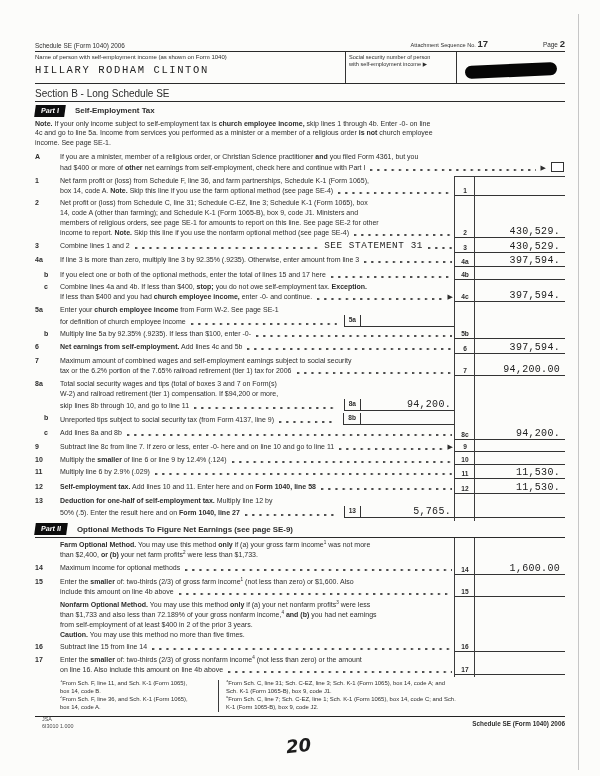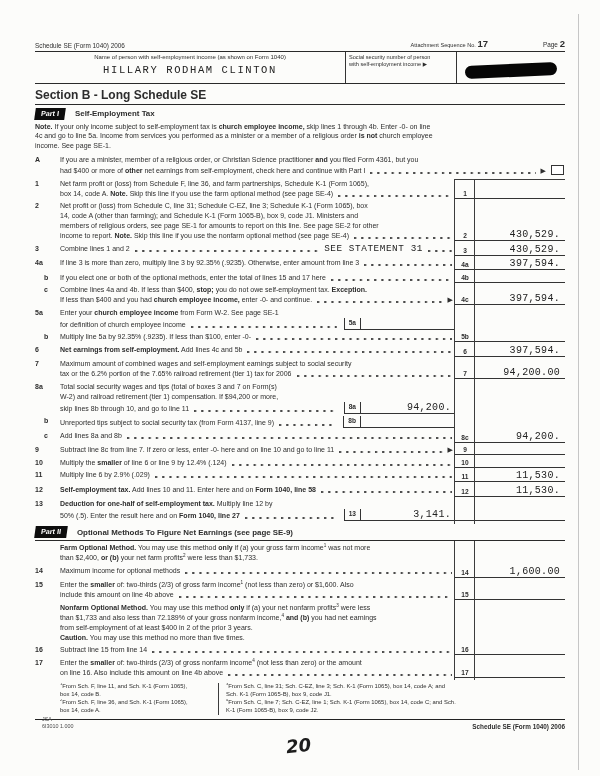--- a/index.html
+++ b/index.html
@@ -10,28 +10,28 @@
   
   .toprow{display:flex;align-items:flex-end;border-bottom:1.4px solid #2a2a2a;padding-bottom:2px;}
   .formid{font-size:6.4px;}
   .attach{margin-left:auto;font-size:5.6px;}
   .attach b{font-size:9.5px;font-weight:bold;}
   .pagelbl{margin-left:55px;font-size:6.4px;align-self:flex-start;}
   .pagelbl b{font-size:9.5px;}
 
   
   .namerow{display:flex;border-bottom:1.2px solid #2a2a2a;height:31px;}
-  .namecol{flex:1;padding-top:2px;text-align:center;}
+  .namecol{flex:1;padding-top:2px;}
   .namelbl{font-size:6px;}
   .nameval{font-family:"Liberation Mono",monospace;font-size:10.5px;letter-spacing:1.6px;margin-top:4px;color:#222;}
   .ssnbox{width:112px;border-left:1px solid #333;border-right:1px solid #333;font-size:5.6px;line-height:7px;padding:2px 0 0 3px;box-sizing:border-box;}
   .redact{width:108px;position:relative;}
   .blob{position:absolute;left:8px;top:12px;width:92px;height:13px;background:#060606;border-radius:7px;transform:rotate(-2.5deg);}
 
-  .sectionrow{border-bottom:1.2px solid #2a2a2a;padding:3.5px 0 2.5px;font-size:12px;font-weight:bold;}
+  .sectionrow{border-bottom:1.2px solid #2a2a2a;padding:3.5px 0 2.5px;font-size:10px;font-weight:normal;}
   .partrow{display:flex;align-items:center;padding:2.5px 0 2px;}
   .plabel{background:#0d0d0d;color:#fff;font-weight:bold;font-size:7.2px;padding:1px 6px 2px;margin-right:10px;transform:skewX(-8deg);}
   .ptitle{font-size:7.9px;font-weight:bold;text-align:center;}
 
   
   .tline{display:flex;align-items:flex-end;line-height:10px;font-size:7px;overflow:hidden;}
   .seg{white-space:nowrap;}
   .seg b{font-weight:bold;}
   sup{font-size:4.6px;line-height:0;}
 
@@ -416,21 +416,21 @@
           <div class="lno">13</div>
           <div class="ltxt">
             <div class="tline">
               <span class="seg"><b>Deduction for one-half of self-employment tax.</b><span> Multiply line 12 by</span></span>
             </div>
             <div class="tline">
               <span class="seg"><span>50% (.5). Enter the result here and on </span><b>Form 1040, line 27</b></span>
               <span class="dots"></span>
               <span class="ie">
                 <span class="ielbl">13</span>
-                <span class="ieval">3,141.</span>
+                <span class="ieval">5,765.</span>
               </span>
             </div>
           </div>
           <div class="lcell rule">
             <span class="clbl"></span>
             <span class="camt"></span>
           </div>
         </div>
       </div>
 

